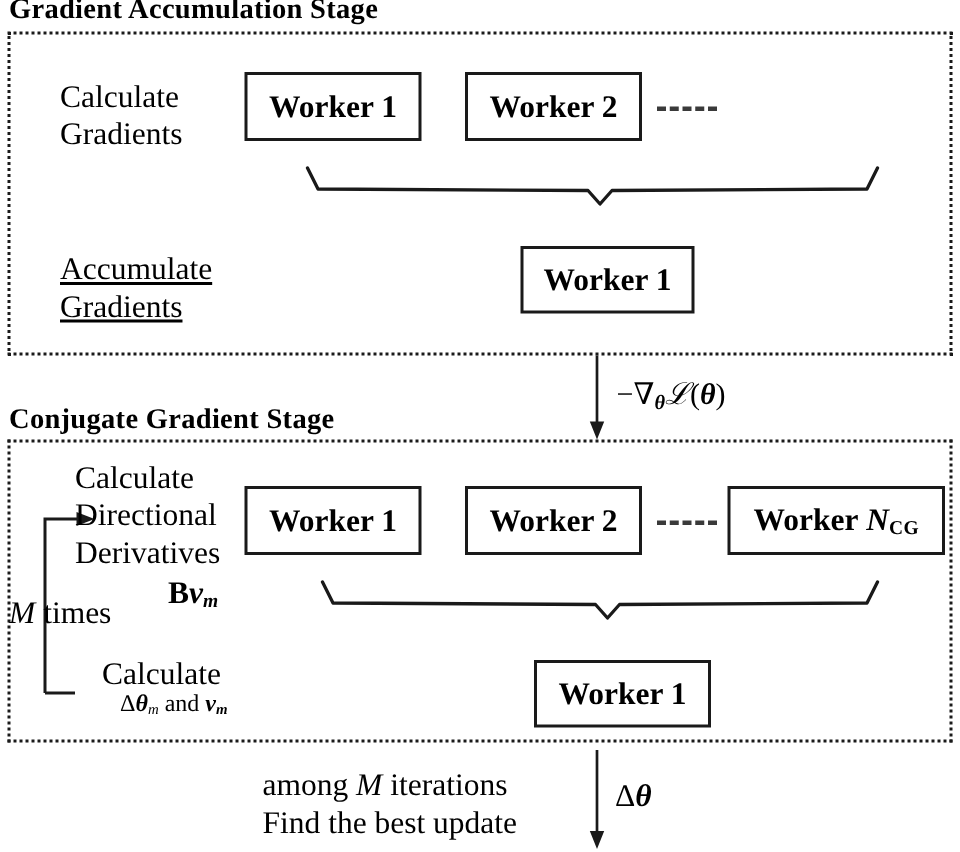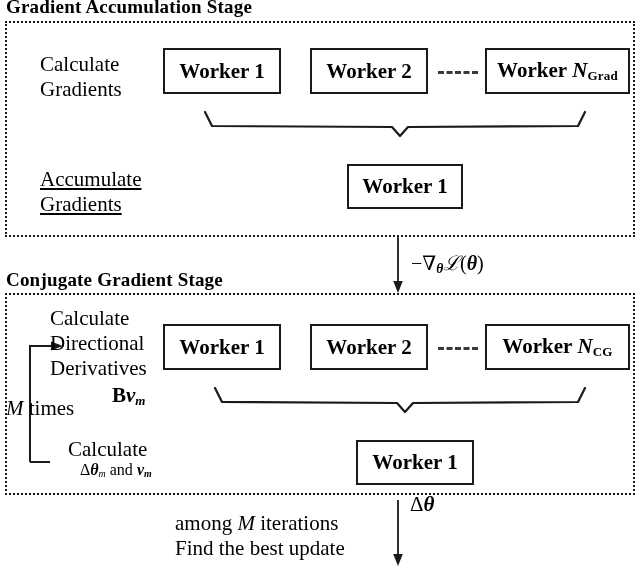--- a/index.html
+++ b/index.html
@@ -108,23 +108,20 @@
   <div class="abs worker-box" style="left:163px; top:48px; width:118px; height:46px;">
     <span class="lbl">Worker 1</span>
   </div>
 
   <div class="abs worker-box" style="left:310px; top:48px; width:118px; height:46px;">
     <span class="lbl">Worker 2</span>
   </div>
 
   <div class="abs dash-link" style="left:438px; top:71px; width:40px;"></div>
 
-  <div class="abs worker-box" style="left:485px; top:48px; width:145px; height:46px;">
-    <span class="lbl"><span>Worker</span><span class="mathvar">&nbsp;<span>N</span><sub class="sm">Grad</sub></span></span>
-  </div>
 
   <div class="abs" style="left:200px; top:106px;">
     <svg width="390" height="30" viewBox="0 0 390 30">
       <path d="M 5 6 L 12 20 L 192 21 L 200 30 L 208 21 L 378 20 L 385 6" fill="none" stroke="#1a1a1a" stroke-width="2.2" stroke-linecap="round" stroke-linejoin="round"></path>
     </svg>
   </div>
 
   <div class="abs side-label" style="left:40px; top:167px;text-decoration:underline;">
     <div>Accumulate</div>
     <div>Gradients</div>
@@ -199,21 +196,21 @@
   <div class="abs worker-box" style="left:356px; top:440px; width:118px; height:45px;">
     <span class="lbl">Worker  1</span>
   </div>
 
   <div class="abs" style="left:390px; top:500px;">
     <svg width="26" height="68" viewBox="0 0 26 68">
       <line x1="8" y1="0" x2="8" y2="58" stroke="#1a1a1a" stroke-width="1.8"></line>
       <path d="M 8 66 L 3.2 54 L 12.8 54 Z" fill="#1a1a1a"></path>
     </svg>
   </div>
-  <div class="abs math" style="left:410px; top:494px; font-size:21px;">
+  <div class="abs math" style="left:410px; top:520px; font-size:21px;">
     <span>Δ</span><span class="bold-it">θ</span>
   </div>
 
   <div class="abs side-label" style="left:175px; top:511px;">
     <div>
       <span>among&nbsp;</span><span class="mathvar">M</span><span>&nbsp;iterations</span>
     </div>
     <div>Find the best update</div>
   </div>
 

